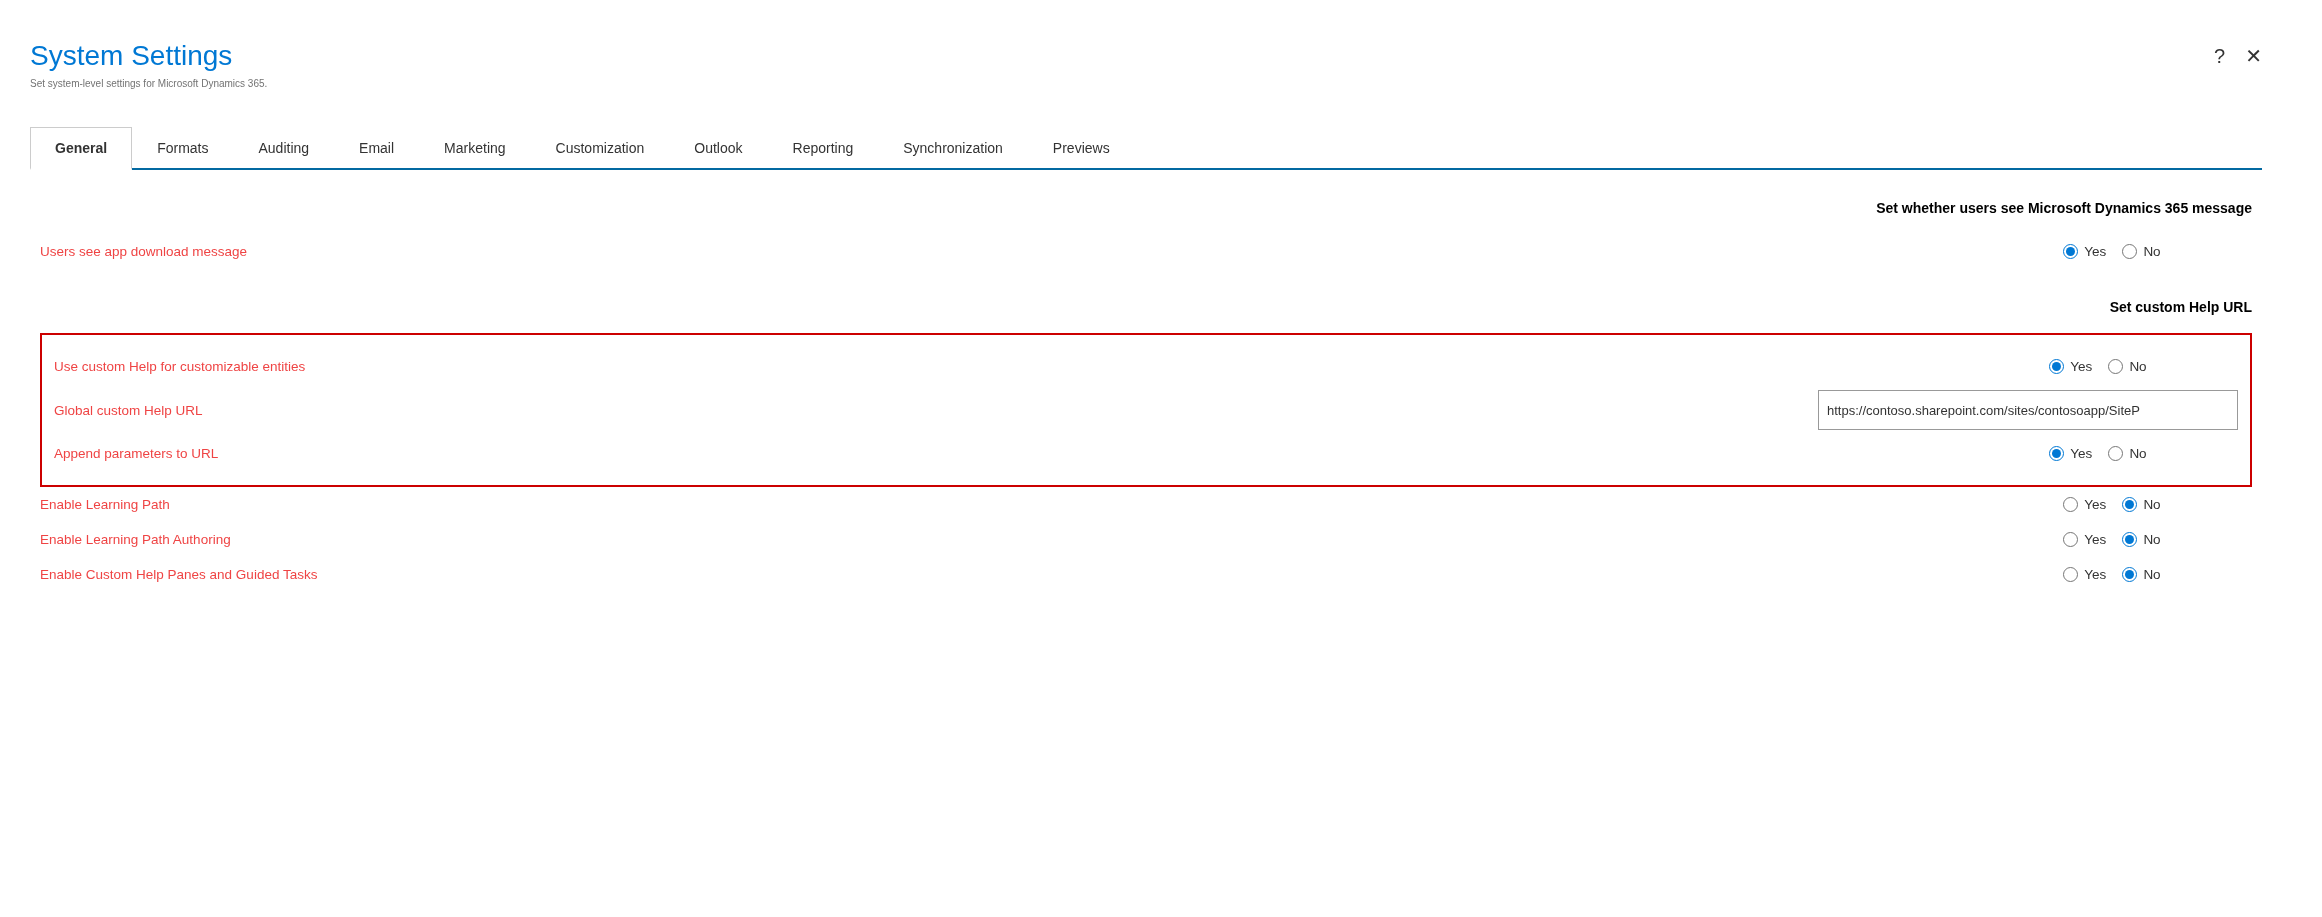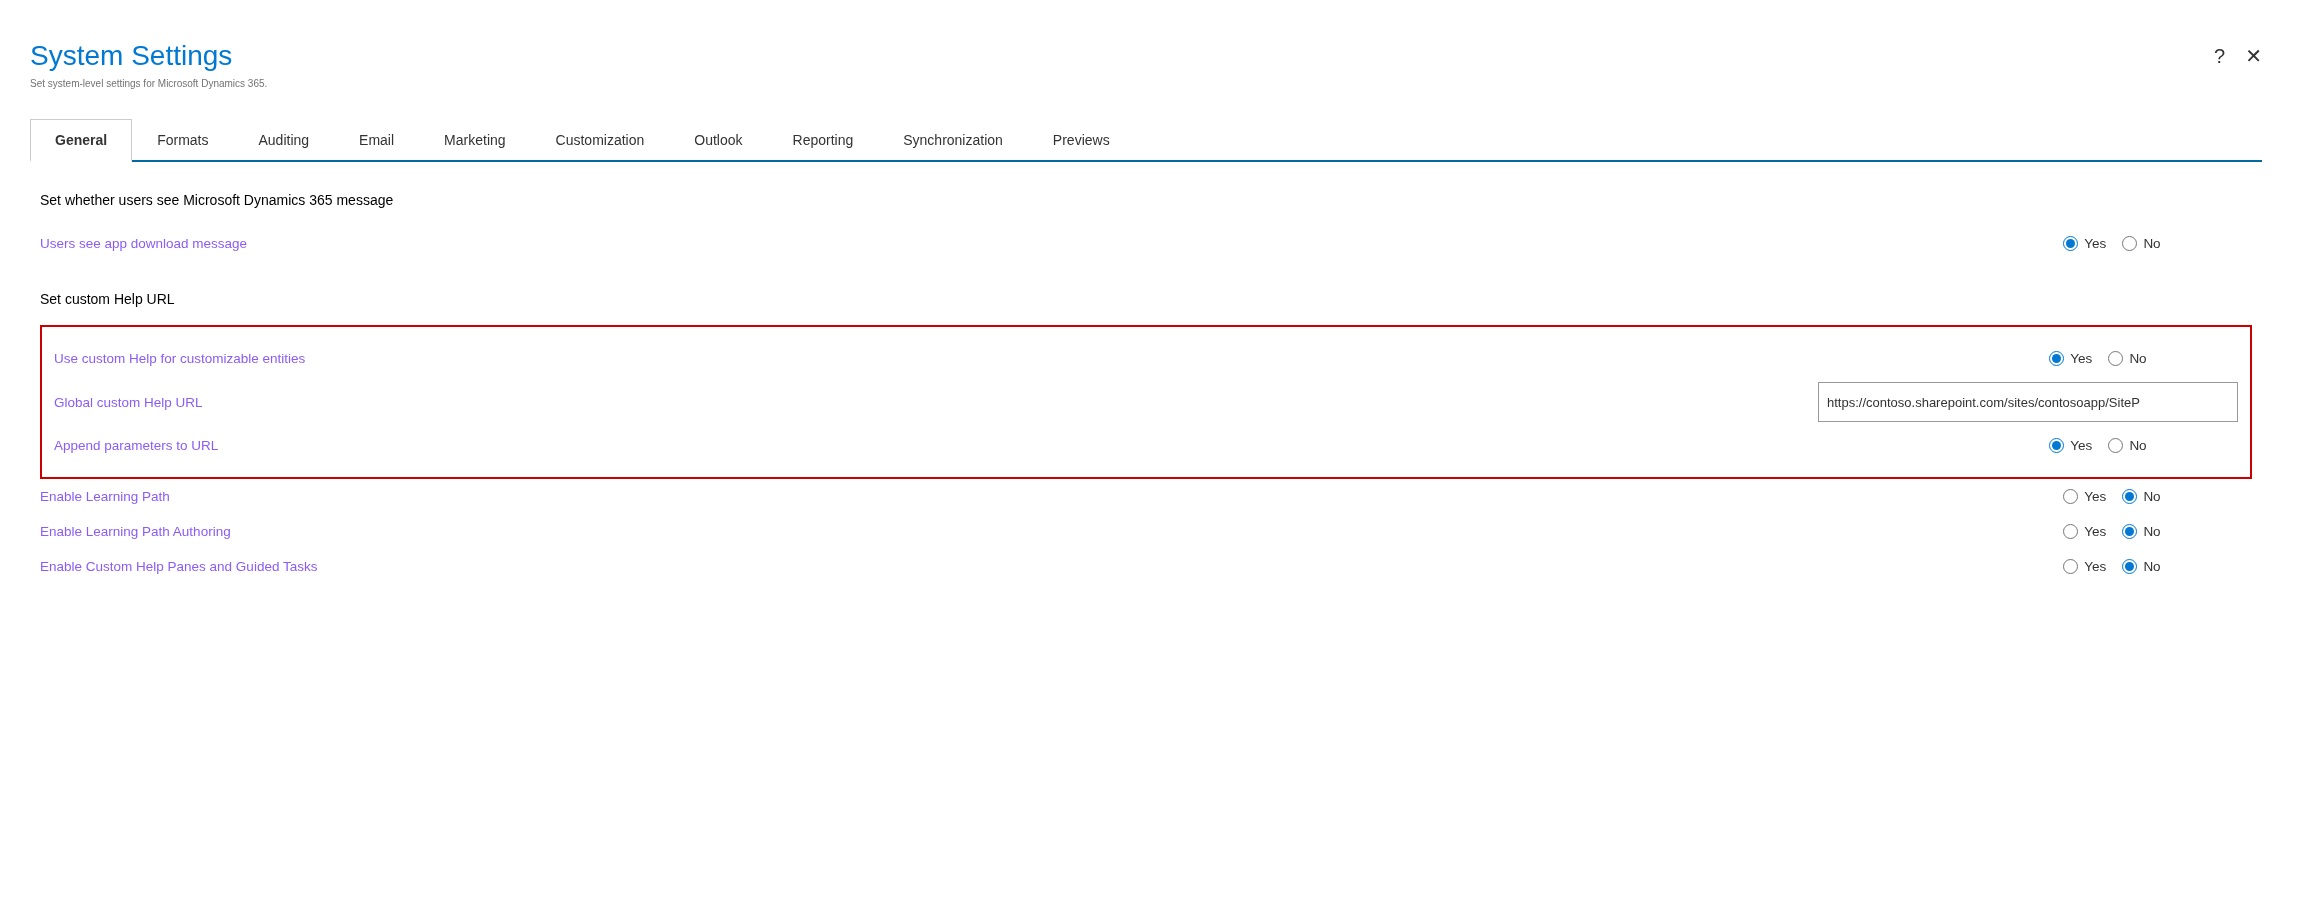--- a/index.html
+++ b/index.html
@@ -23,21 +23,21 @@
       min-height: 917px;
       background: #fff;
       position: relative;
       padding: 40px 60px 40px 30px;
     }
 
     .dialog-header {
       display: flex;
       justify-content: space-between;
       align-items: flex-start;
-      margin-bottom: 30px;
+      margin-bottom: 38px;
     }
 
     .header-title-section {
       flex: 1;
     }
 
     .dialog-title {
       font-size: 28px;
       font-weight: 400;
       color: #0078d4;
@@ -91,37 +91,38 @@
 
     .content-area {
       padding: 0 10px;
     }
 
     .section {
       margin-bottom: 30px;
     }
 
     .section-title {
-      font-weight: 400;
+      font-weight: 700;
       font-size: 14px;
       margin-bottom: 18px;
       color: #000;
+      text-align: right;
     }
 
     .setting-row {
       display: flex;
       align-items: center;
       justify-content: space-between;
       padding: 10px 0;
       border-bottom: none;
     }
 
     .setting-label {
       font-size: 13.5px;
-      color: #8b5cf6;
+      color: #ef4444;
       flex: 1;
     }
 
     .setting-control {
       display: flex;
       align-items: center;
       gap: 20px;
       min-width: 280px;
       justify-content: center;
     }

